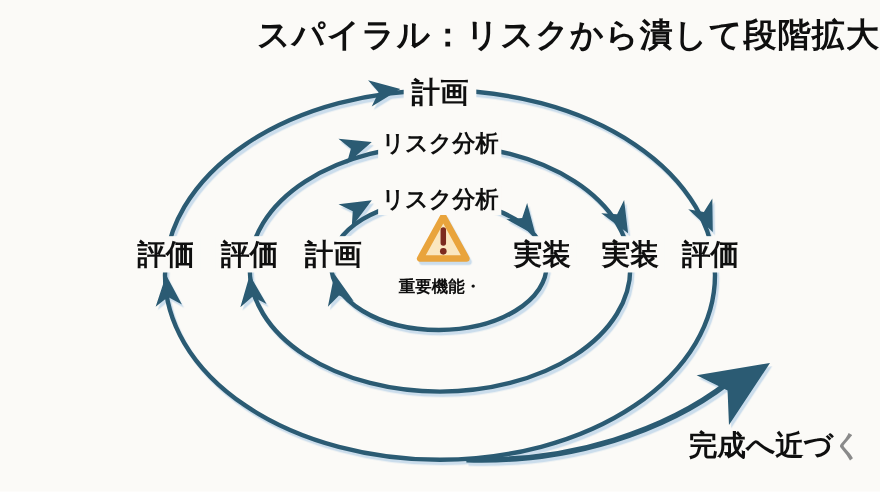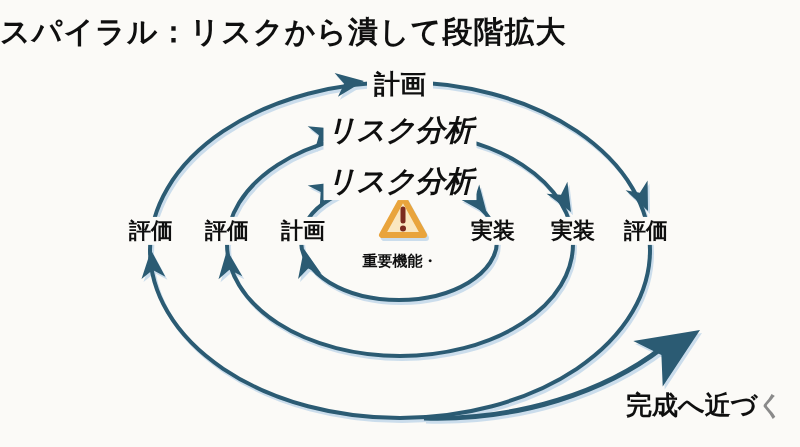--- a/index.html
+++ b/index.html
@@ -6,39 +6,39 @@
   .stage{
     position:relative;
     width:800px;height:447px;
     background:#fbfaf7;
     font-family:"Liberation Sans","DejaVu Sans",sans-serif;
     overflow:hidden;
     color:#0f0f0f;
   }
   .title{
     position:absolute;top:12px;left:0;width:100%;
-    text-align:left;
+    text-align:right;
     font-size:30px;font-weight:bold;letter-spacing:1px;
     white-space:nowrap;
   }
   svg.diagram{position:absolute;left:0;top:0;}
   .halo{filter:drop-shadow(2px 3px 0.6px rgba(200,219,235,0.95));}
   .lbl{
     position:absolute;
     transform:translate(-50%,-50%);
     background:#fbfaf7;
     font-weight:bold;
     white-space:nowrap;
     text-align:right;
     line-height:1.1;
     z-index:2;
   }
-  .lbl.row{font-size:22px;padding:2px 5px;}
+  .lbl.row{font-size:26px;padding:2px 5px;}
   .lbl.top-plan{font-size:26px;padding:2px 7px;}
-  .lbl.top-risk{font-size:29px;padding:2px 3px;font-style:italic;}
+  .lbl.top-risk{font-size:21px;padding:2px 3px;}
   .note{
     position:absolute;left:400px;top:261px;
     transform:translate(-50%,-50%);
     font-size:15px;font-weight:bold;line-height:1.15;
     text-align:center;z-index:2;white-space:nowrap;
   }
   .exit-label{
     position:absolute;left:705px;top:405px;
     transform:translate(-50%,-50%);
     font-size:26px;font-weight:bold;white-space:nowrap;z-index:2;

